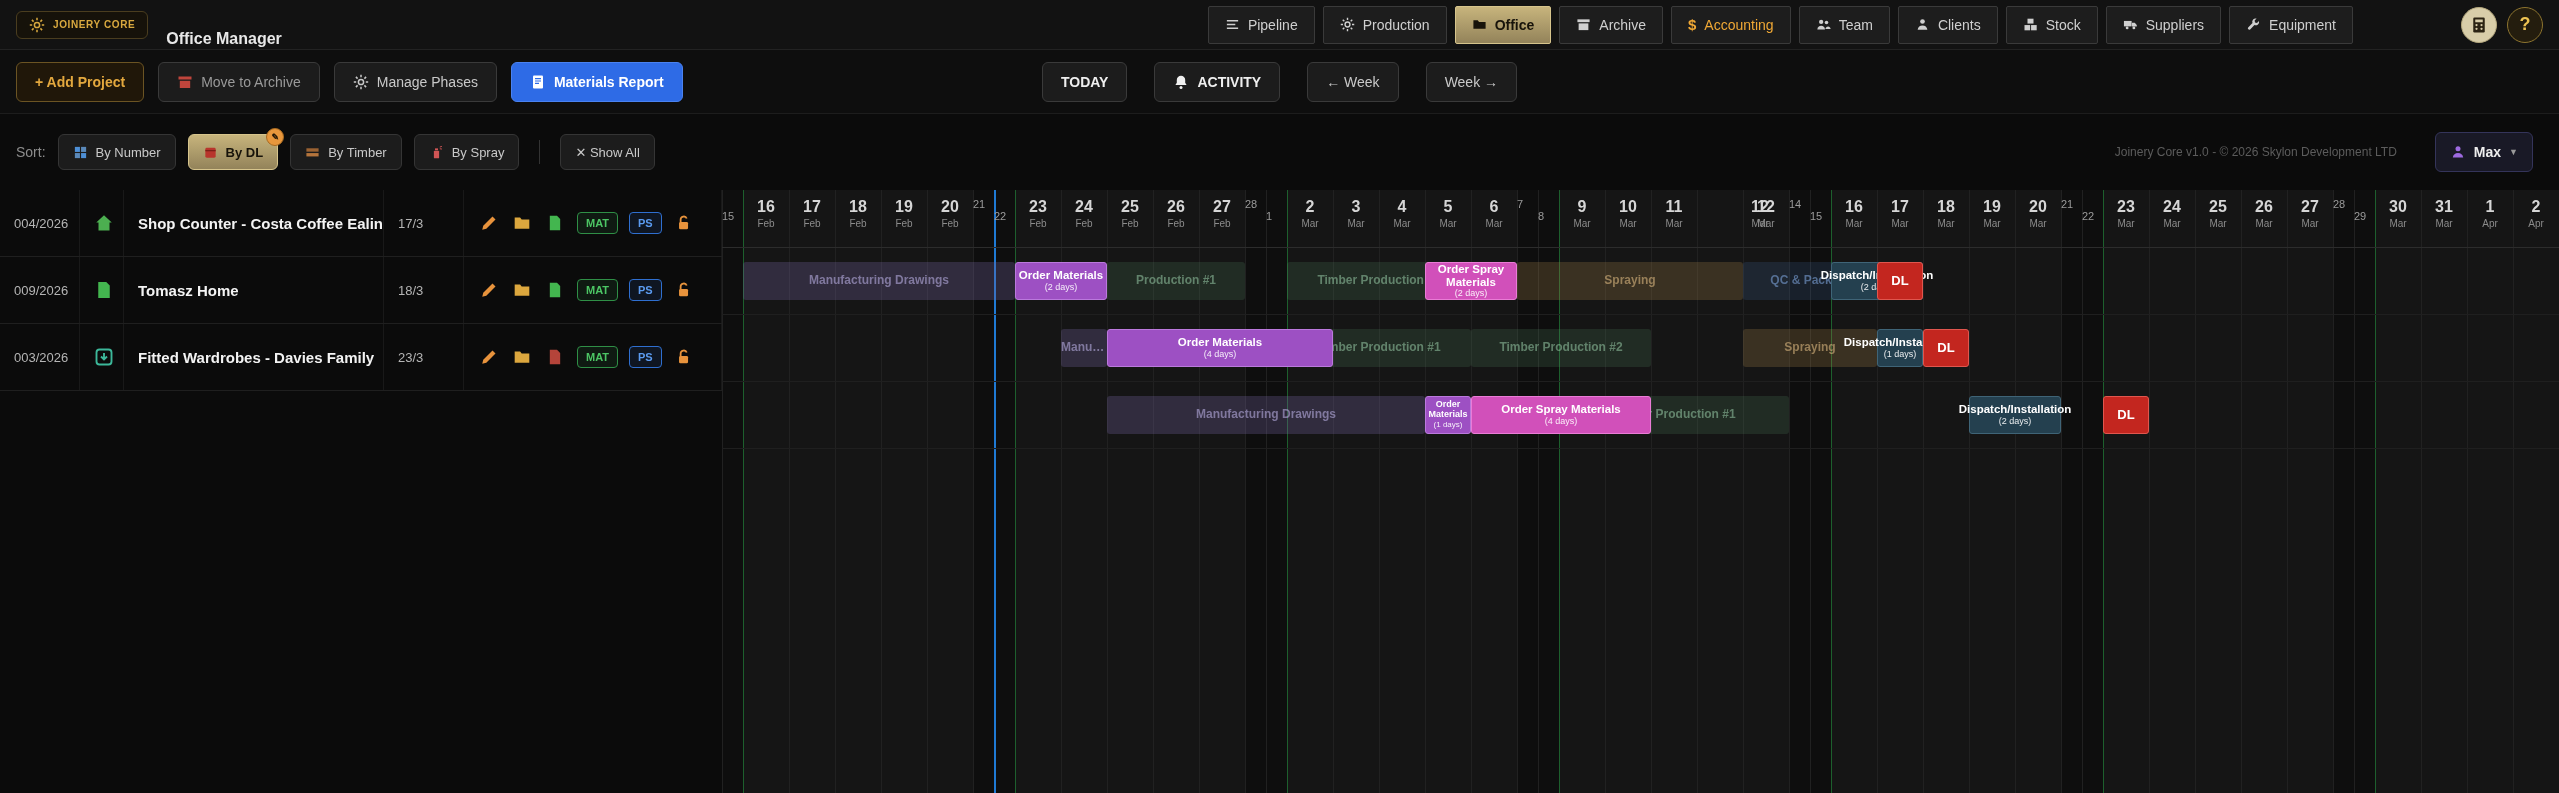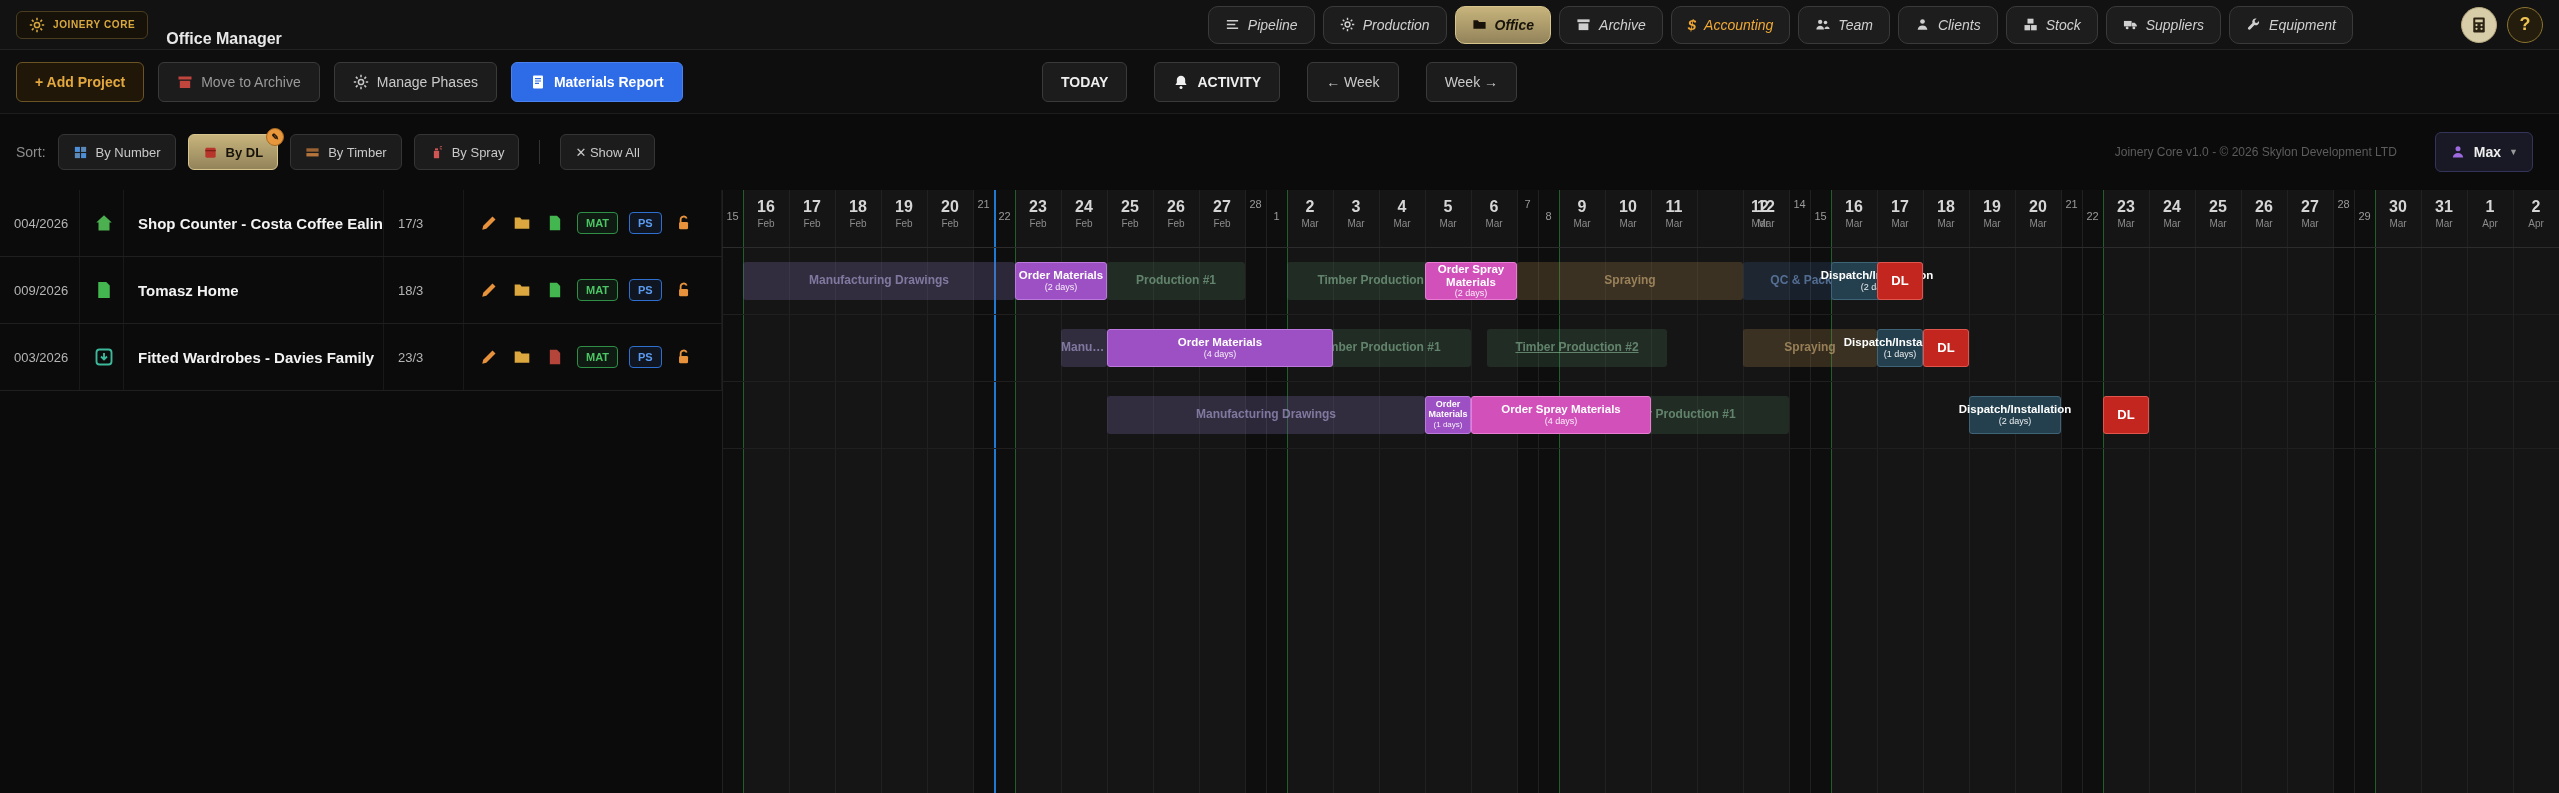--- a/index.html
+++ b/index.html
@@ -10,21 +10,21 @@
   
   .topbar{height:50px;flex:none;display:flex;align-items:center;gap:18px;padding:0 16px;
     background:#121212;border-bottom:1px solid #222;box-sizing:border-box;}
   .logo{display:flex;align-items:center;gap:8px;background:#16120a;border:1px solid #4a3d1f;
     border-radius:6px;padding:5px 12px;cursor:pointer;}
   .logo-mark svg{width:18px;height:18px;color:#d9a93f;display:block;}
   .logo-text{color:#d9a93f;font-size:10px;font-weight:bold;letter-spacing:.6px;white-space:nowrap;}
   .app-title{font-size:16px;font-weight:bold;color:#e8e8e8;white-space:nowrap;margin-top:29px;}
   .main-nav{display:flex;gap:8px;margin-left:auto;}
   .nav-btn{display:flex;align-items:center;gap:8px;background:#1d1d1d;border:1px solid #3a3a3a;
-    border-radius:10px;height:38px;padding:0 16px;color:#cfcfcf;font-size:14px;cursor:pointer;white-space:nowrap;font-style:italic;}
+    border-radius:2px;height:38px;padding:0 16px;color:#cfcfcf;font-size:14px;cursor:pointer;white-space:nowrap;}
   .nav-btn svg{width:15px;height:15px;display:block;}
   .nav-btn.active{background:linear-gradient(#c7b47c,#93835a);color:#17130a;font-weight:bold;border-color:#d6c48c;}
   .nav-btn.accent{color:#f0a835;}
   .dollar{font-weight:bold;font-size:15px;line-height:1;}
   .top-icons{display:flex;gap:10px;margin-left:90px;}
   .circle{width:36px;height:36px;border-radius:50%;display:flex;align-items:center;justify-content:center;
     border:1px solid #555;cursor:pointer;padding:0;}
   .circle svg{width:20px;height:20px;display:block;}
   .circle.calc{background:#d8cda9;border-color:#b5a87e;}
   .circle.help{background:#241d0e;border-color:#8d742f;color:#eec352;font-size:18px;font-weight:bold;}
@@ -84,21 +84,21 @@
   .gantt{position:relative;flex:1;overflow:hidden;background:#101010;}
   .g-col{position:absolute;top:0;bottom:0;border-left:1px solid #212121;box-sizing:border-box;}
   .g-col.wd{background:#151515;}
   .g-col.we{background:#0e0e0e;}
   .g-col.mon{border-left-color:#1d5f2d;}
   .g-col.today{border-left:2px solid #1f7ad4;}
   .g-header{position:absolute;top:0;left:0;right:0;height:58px;border-bottom:1px solid #2c2c2c;z-index:6;box-sizing:border-box;}
   .g-day{position:absolute;top:8px;text-align:center;}
   .g-day .num{font-size:16px;font-weight:bold;color:#d6d6d6;line-height:1.1;}
   .g-day .mn{font-size:10px;color:#8b8b8b;margin-top:2px;}
-  .g-we-num{position:absolute;font-size:11px;color:#9b9b9b;text-align:center;}
+  .g-we-num{position:absolute;font-size:11px;color:#9b9b9b;text-align:left;}
   .g-rows{position:absolute;top:58px;left:0;right:0;z-index:4;}
   .g-row{position:relative;height:67px;border-bottom:1px solid #1f1f1f;box-sizing:border-box;}
 
   .bar{position:absolute;top:14px;height:38px;border-radius:3px;display:flex;flex-direction:column;
     align-items:center;justify-content:center;line-height:1.1;box-sizing:border-box;cursor:pointer;overflow:visible;}
   .bar .bl{font-size:11.5px;font-weight:bold;text-align:center;white-space:normal;}
   .bar .bs{font-size:9px;opacity:.9;white-space:nowrap;margin-top:1px;}
   .bar.purple{background:#9d50c3;border:1px solid #bb79dd;color:#fff;z-index:2;}
   .bar.pink{background:#d150ba;border:1px solid #ea7cd6;color:#fff;z-index:2;}
   .bar.dark{background:#24404f;border:1px solid #3f6477;color:#fff;z-index:3;}
@@ -744,21 +744,21 @@
             <div class="bar dim-purple clip" style="left: 339px; width: 46px;">
               <span class="bl">Manufacturing Drawings</span>
             </div>
             <div class="bar purple" style="left: 385px; width: 226px;">
               <span class="bl">Order Materials</span>
               <span class="bs">(4 days)</span>
             </div>
             <div class="bar dim-green" style="left: 565px; width: 184px;">
               <span class="bl">Timber Production #1</span>
             </div>
-            <div class="bar dim-green" style="left: 765px; width: 180px; text-decoration: underline;">
+            <div class="bar dim-green" style="left: 749px; width: 180px;">
               <span class="bl">Timber Production #2</span>
             </div>
             <div class="bar dim-tan" style="left: 1021px; width: 134px;">
               <span class="bl">Spraying</span>
             </div>
             <div class="bar dark" style="left: 1155px; width: 46px;">
               <span class="bl">Dispatch/Installation</span>
               <span class="bs">(1 days)</span>
             </div>
             <div class="bar red" style="left: 1201px; width: 46px;">

